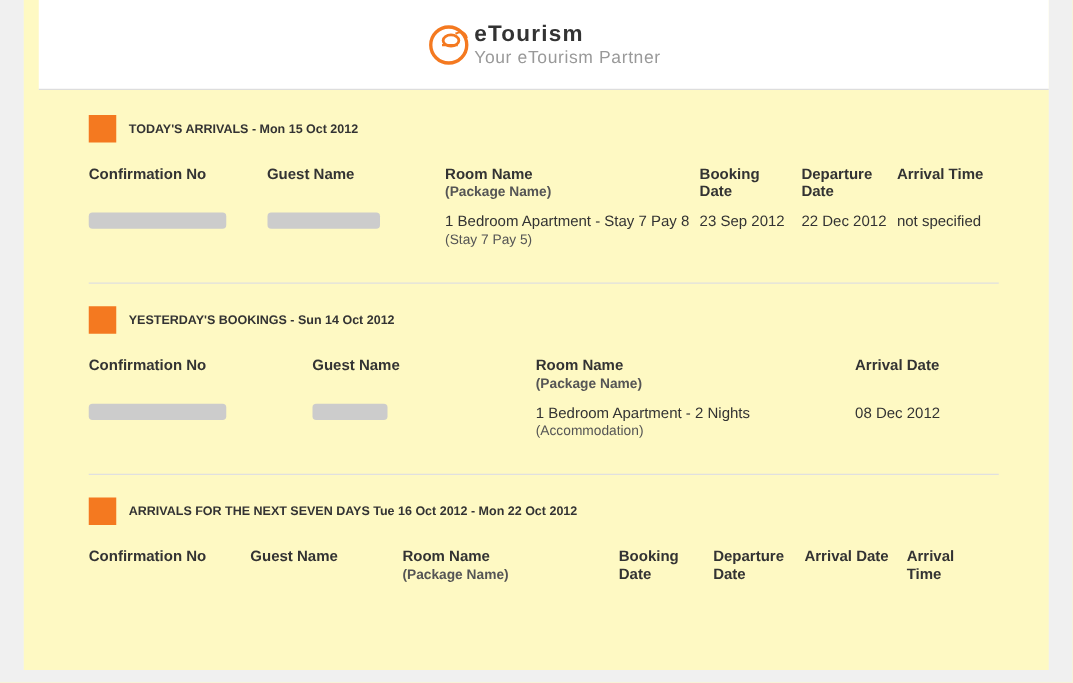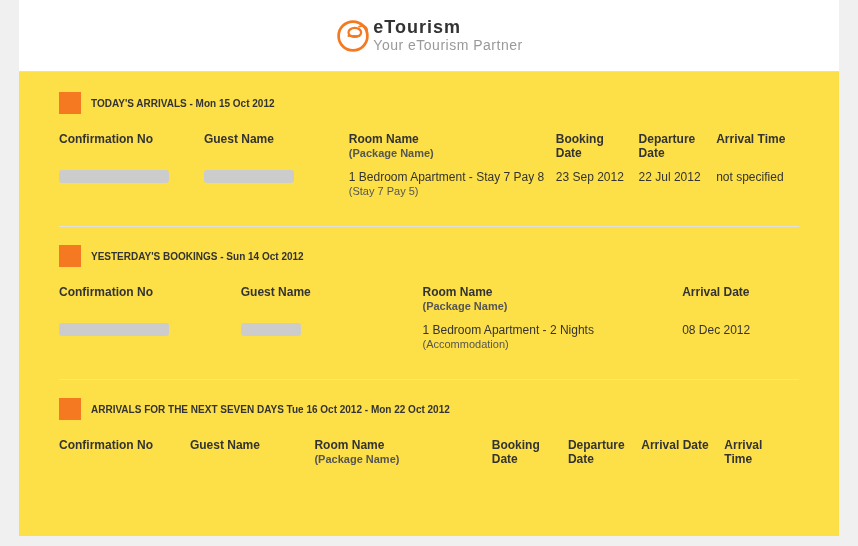--- a/index.html
+++ b/index.html
@@ -3,24 +3,24 @@
   <meta charset="utf-8">
   <style>
     * { box-sizing: border-box; margin: 0; padding: 0; }
     body {
       font-family: Arial, sans-serif;
       font-size: 13px;
       background: #f0f0f0;
       color: #333;
     }
     .page-wrapper {
-      background: #fde047;
+      background: #fef9c3;
       max-width: 820px;
       margin: 0 auto;
-      padding: 0 0 20px 0;
+      padding: 0 0 20px 12px;
     }
     .header {
       text-align: center;
       padding: 18px 0 14px 0;
       border-bottom: 1px solid #ddd;
       background: #fff;
     }
     .logo-container {
       display: inline-flex;
       align-items: center;
@@ -172,21 +172,21 @@
               <span class="blurred-text blurred-confirm">&nbsp;</span>
             </td>
             <td class="col-guest">
               <span class="blurred-text blurred-guest">&nbsp;</span>
             </td>
             <td class="col-room">
               <span>1 Bedroom Apartment - Stay 7 Pay 8</span><br>
               <span class="room-name-sub">(Stay 7 Pay 5)</span>
             </td>
             <td class="col-booking">23 Sep 2012</td>
-            <td class="col-departure">22 Jul 2012</td>
+            <td class="col-departure">22 Dec 2012</td>
             <td class="col-arrival-time">not specified</td>
           </tr>
         </tbody>
       </table>
     </div>
 
     <hr class="divider">
 
     <div class="section">
       <div class="section-header">

